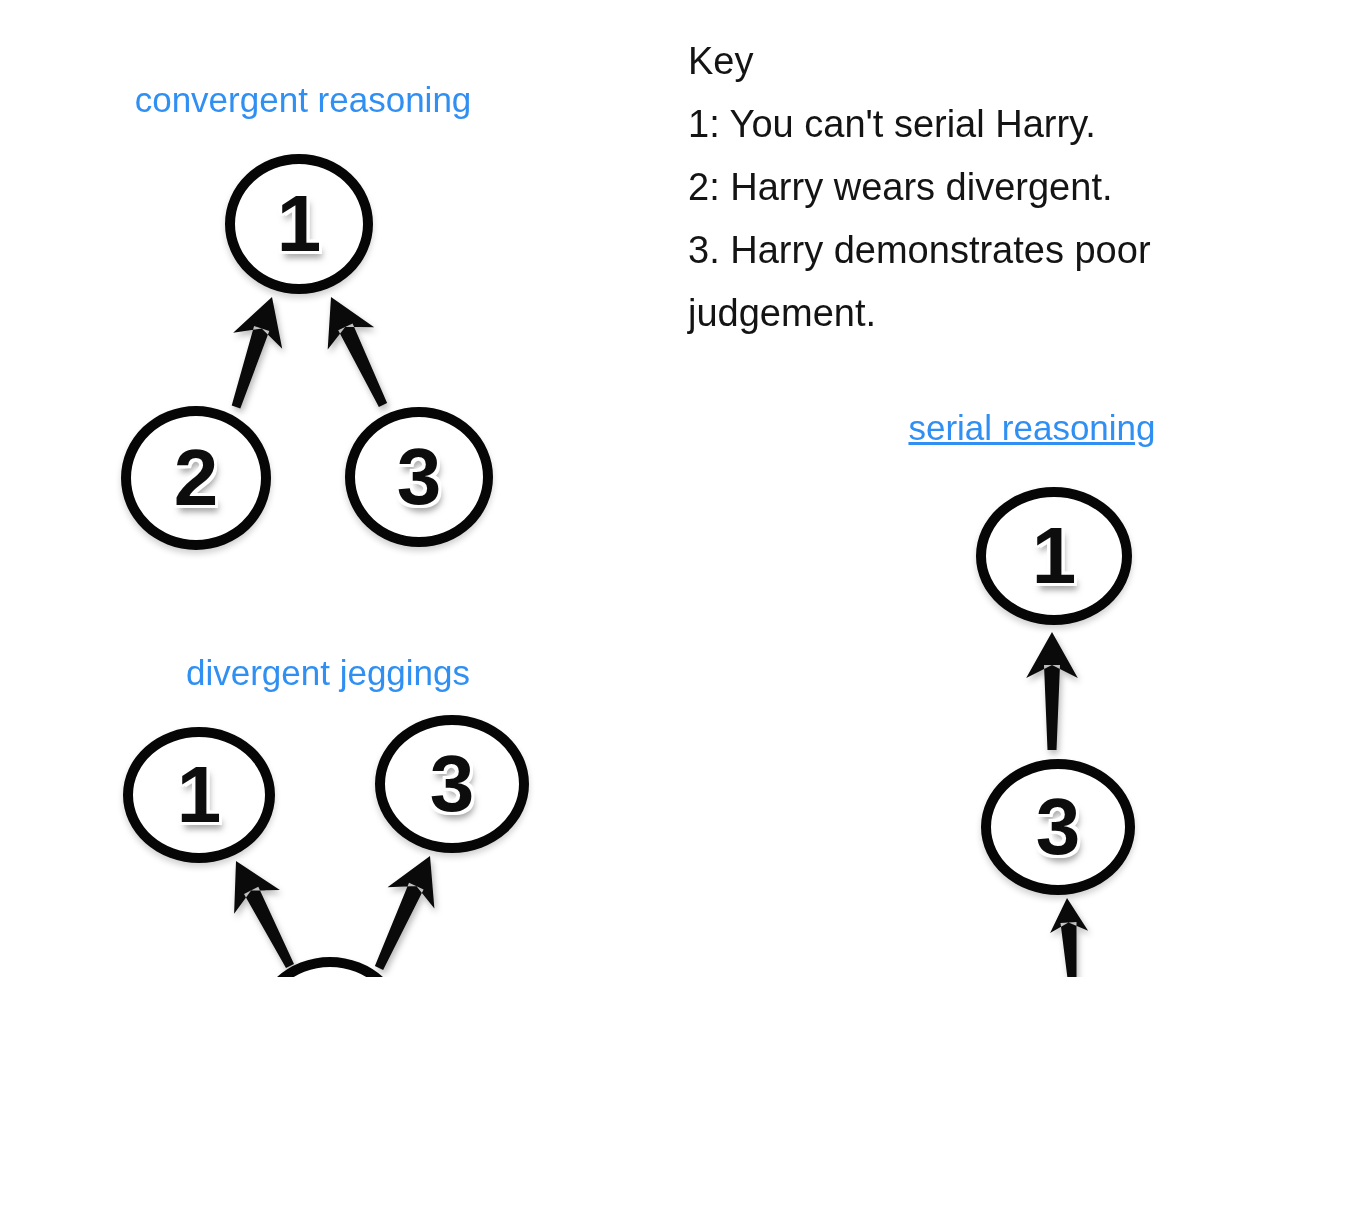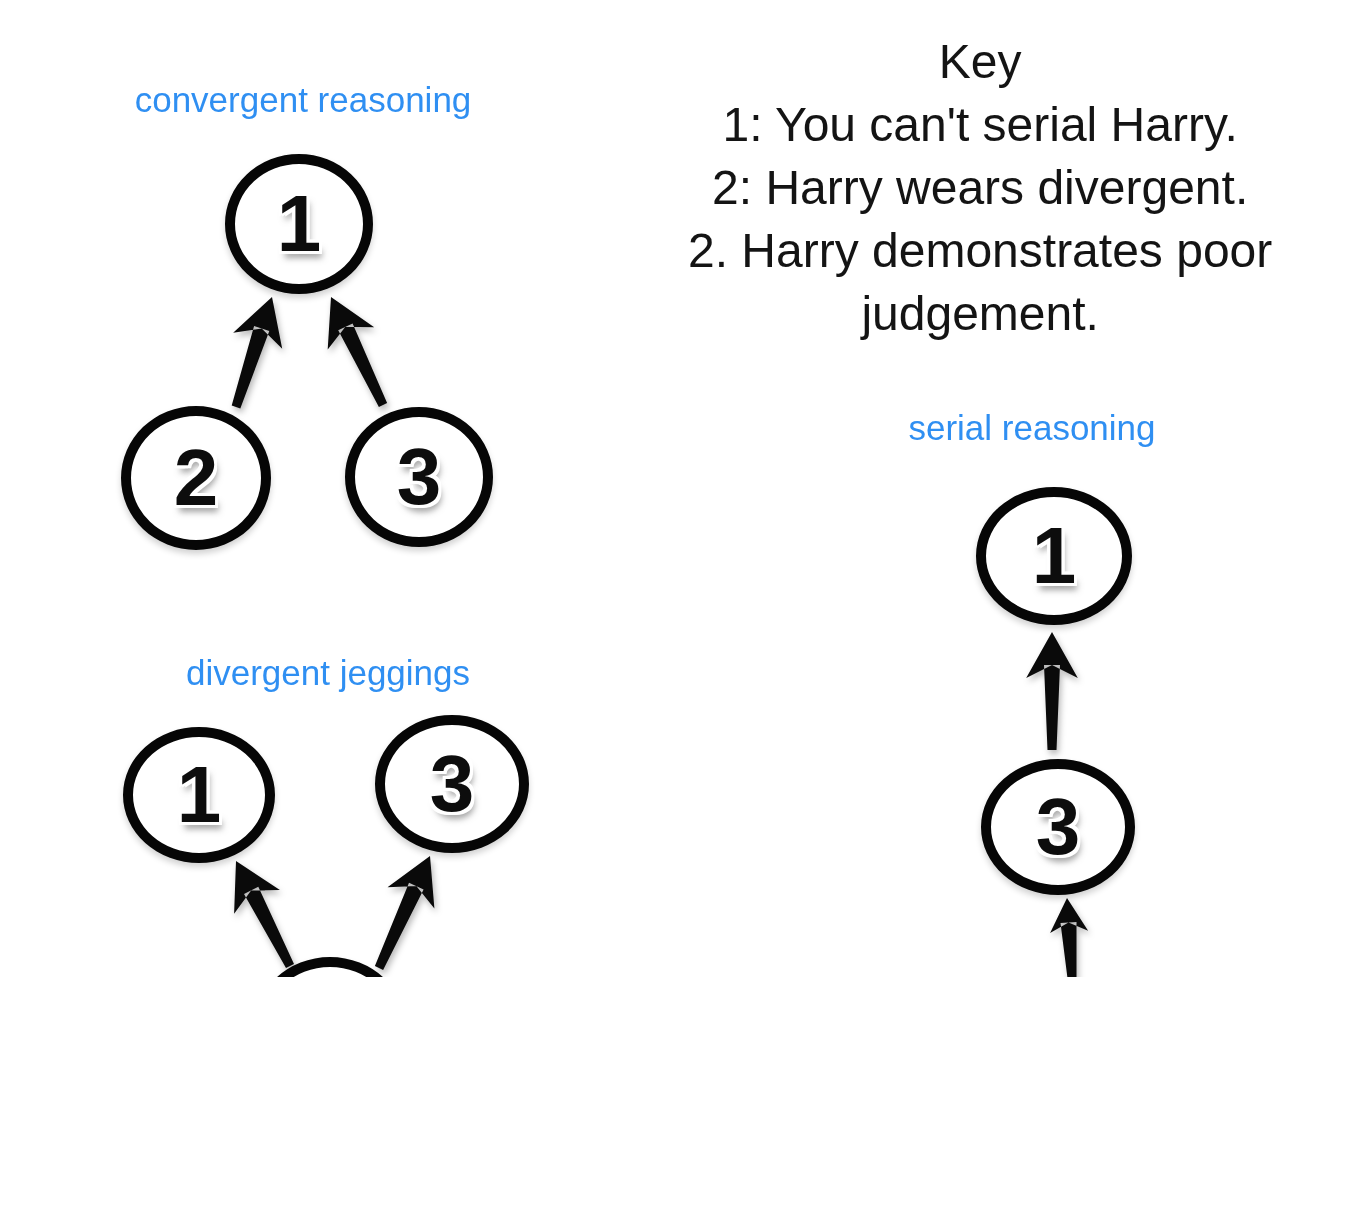--- a/index.html
+++ b/index.html
@@ -43,25 +43,24 @@
   #arrow-layer{
     position:absolute;
     left:0;top:0;
     pointer-events:none;
     filter:drop-shadow(2px 4px 3px rgba(0,0,0,0.28));
   }
   .key{
     position:absolute;
     left:688px;
     top:30px;
-    font-size:48px;
+    font-size:38px;
     line-height:63px;
     color:#141414;
     white-space:nowrap;
-    text-align:center;
   }
 </style>
 </head>
 <body>
 
 <div id="canvas">
   <svg id="arrow-layer" width="1350" height="1231" viewBox="0 0 1350 1231">
       <path d="M240.3,408.4 L269.3,331.0 L254.1,326.0 L231.7,405.6 Z M272.0,297.0 L282.2,348.7 L261.7,328.5 L233.2,332.7 Z" fill="#0a0a0a"></path>
       <path d="M387.1,403.0 L352.6,323.4 L338.2,330.3 L378.9,407.0 Z M331.0,297.0 L374.2,327.3 L345.4,326.8 L327.7,349.6 Z" fill="#0a0a0a"></path>
       <path d="M294.0,963.9 L258.3,886.8 L244.0,894.1 L286.0,968.1 Z M236.0,861.0 L279.9,890.1 L251.1,890.5 L234.1,913.7 Z" fill="#0a0a0a"></path>
@@ -83,31 +82,31 @@
       <div class="dlabel" style="left: 328px; top: 653px; color: rgb(47, 143, 242);">divergent jeggings</div>
       <div class="node" style="left: 123px; top: 727px; width: 152px; height: 136px;">
         <span>1</span>
       </div>
       <div class="node" style="left: 375px; top: 715px; width: 154px; height: 138px;">
         <span>3</span>
       </div>
       <div class="node" style="left: 253px; top: 957px; width: 154px; height: 146px;">
         <span>2</span>
       </div>
-      <div class="dlabel" style="left: 1032px; top: 408px; color: rgb(47, 143, 242);">serial reasoning</div>
+      <div class="dlabel" style="left: 1032px; top: 408px; color: rgb(47, 143, 242); text-decoration: underline;">serial reasoning</div>
       <div class="node" style="left: 976px; top: 487px; width: 156px; height: 138px;">
         <span>1</span>
       </div>
       <div class="node" style="left: 981px; top: 759px; width: 154px; height: 136px;">
         <span>3</span>
       </div>
       <div class="node" style="left: 1004px; top: 983px; width: 154px; height: 144px;">
         <span>2</span>
       </div>
     </div>
   <div class="key">
     <div>Key</div>
     <div>1: You can't serial Harry.</div>
     <div>2: Harry wears divergent.</div>
-    <div>2. Harry demonstrates poor</div>
+    <div>3. Harry demonstrates poor</div>
     <div>judgement.</div>
   </div>
 </div>
 
 </body></html>

